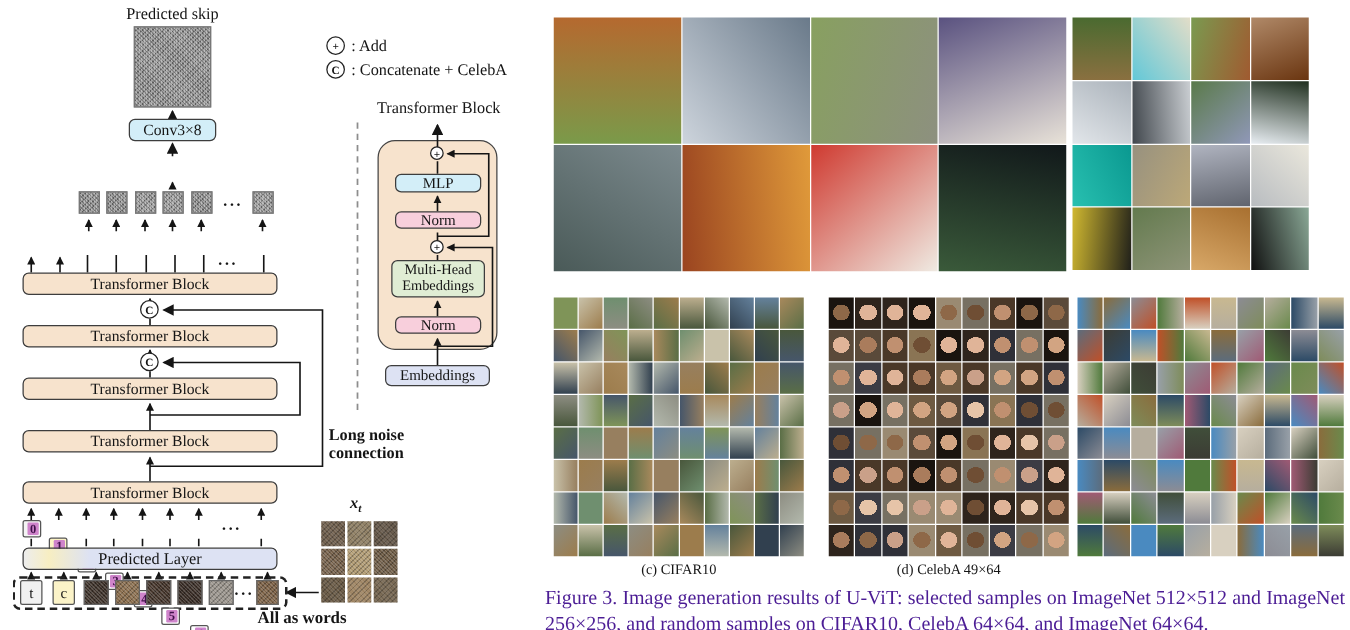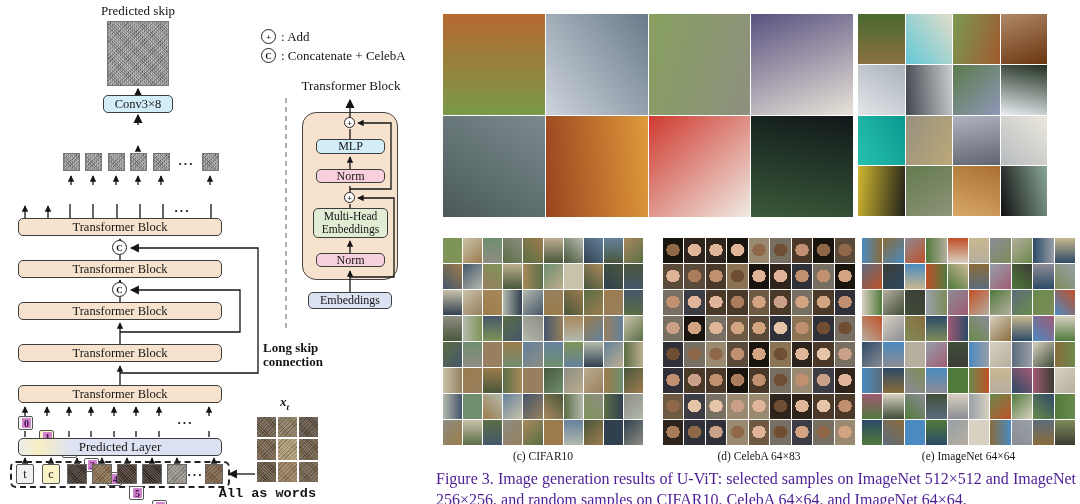--- a/index.html
+++ b/index.html
@@ -155,21 +155,21 @@
     <div class="abs dots" style="left:170px;top:203px;width:24px;">···</div>
 
     <div class="abs box peach" style="left:18px;top:218px;width:204px;height:18px;">Transformer Block</div>
     <div class="abs node cnode" style="left:112px;top:240px;">C</div>
     <div class="abs box peach" style="left:18px;top:260px;width:204px;height:18px;">Transformer Block</div>
     <div class="abs node cnode" style="left:112px;top:282px;">C</div>
     <div class="abs box peach" style="left:18px;top:302px;width:204px;height:18px;">Transformer Block</div>
     <div class="abs box peach" style="left:18px;top:344px;width:204px;height:18px;">Transformer Block</div>
     <div class="abs box peach" style="left:18px;top:385px;width:204px;height:18px;">Transformer Block</div>
     <div class="abs lbl bold" style="left:263px;top:341px;">
-      <div>Long skip</div>
+      <div>Long noise</div>
       <div>connection</div>
     </div>
 
     <div class="abs tok" style="left:18px;top:416px;width:15px;height:14px;background:#f4f4f4;">
         <span class="chip">0</span>
       </div>
     <div class="abs tok" style="left:39px;top:416px;width:15px;height:14px;background:#fcf3c5;">
         <span class="chip">1</span>
       </div>
     <div class="abs tok" style="left:62px;top:416px;width:15px;height:14px;">
@@ -194,21 +194,21 @@
     <div class="abs dashed-box" style="left:10px;top:461px;width:220px;height:27px;"></div>
     <div class="abs itok" style="left:16px;top:464px;width:18px;height:20px;">t</div>
     <div class="abs itok" style="left:42px;top:464px;width:18px;height:20px;background:#fbf3c8;">c</div>
     <div class="abs noisy" style="left: 67px; top: 464px; width: 20px; height: 20px; background-color: rgb(63, 51, 43);"></div>
     <div class="abs noisy" style="left: 92px; top: 464px; width: 20px; height: 20px; background-color: rgb(138, 110, 78);"></div>
     <div class="abs noisy" style="left: 117px; top: 464px; width: 20px; height: 20px; background-color: rgb(70, 54, 44);"></div>
     <div class="abs noisy" style="left: 142px; top: 464px; width: 20px; height: 20px; background-color: rgb(59, 47, 40);"></div>
     <div class="abs noisy" style="left: 167px; top: 464px; width: 20px; height: 20px; background-color: rgb(154, 148, 140);"></div>
     <div class="abs dots" style="left:187px;top:467px;width:16px;">···</div>
     <div class="abs noisy" style="left: 205px; top: 464px; width: 18px; height: 20px; background-color: rgb(125, 98, 71);"></div>
-    <div class="abs lbl bold" style="left:206px;top:487px;width:110px;text-align:right;font-size:13.5px;font-family:Liberation Mono, monospace;">All as words</div>
+    <div class="abs lbl bold" style="left:206px;top:487px;width:110px;text-align:left;font-size:13.5px;">All as words</div>
 
     <div class="abs lbl bold" style="left:280px;top:395px;font-style:italic;"><span>x</span><sub style="font-size:9px;">t</sub></div>
     <div class="abs xt-grid" style="left:257px;top:417px;width:61px;height:65px;">
       <div class="noisy" style="border: none; background-color: rgb(107, 90, 72);"></div>
       <div class="noisy" style="border: none; background-color: rgb(138, 122, 94);"></div>
       <div class="noisy" style="border: none; background-color: rgb(95, 81, 66);"></div>
       <div class="noisy" style="border: none; background-color: rgb(117, 96, 74);"></div>
       <div class="noisy" style="border: none; background-color: rgb(176, 154, 114);"></div>
       <div class="noisy" style="border: none; background-color: rgb(110, 92, 70);"></div>
       <div class="noisy" style="border: none; background-color: rgb(100, 84, 63);"></div>
@@ -503,18 +503,17 @@
         <div class="cell" style="background-image: linear-gradient(45deg, rgb(74, 138, 192), rgb(74, 138, 192));"></div>
         <div class="cell" style="background-image: linear-gradient(rgb(80, 122, 60), rgb(44, 74, 102));"></div>
         <div class="cell" style="background-image: linear-gradient(315deg, rgb(182, 174, 158), rgb(152, 160, 168));"></div>
         <div class="cell" style="background-image: linear-gradient(315deg, rgb(216, 208, 192), rgb(216, 208, 192));"></div>
         <div class="cell" style="background-image: linear-gradient(90deg, rgb(138, 108, 60), rgb(74, 138, 192));"></div>
         <div class="cell" style="background-image: linear-gradient(225deg, rgb(152, 160, 168), rgb(140, 140, 148));"></div>
         <div class="cell" style="background-image: linear-gradient(0deg, rgb(138, 108, 60), rgb(92, 108, 124));"></div>
         <div class="cell" style="background-image: linear-gradient(0deg, rgb(60, 60, 52), rgb(126, 140, 90));"></div>
       </div>
     <div class="abs plabel" style="left:9px;top:450px;width:200px;">(c) CIFAR10</div>
-    <div class="abs plabel" style="left:229px;top:450px;width:192px;">(d) CelebA 64×83</div>
-    <div class="abs plabel" style="left:428px;top:450px;width:213px;">(e) ImageNet 64×64</div>
+    <div class="abs plabel" style="left:229px;top:450px;width:192px;">(d) CelebA 49×64</div>
 
     <div class="abs caption" style="left:2px;top:468px;width:640px;">Figure 3. Image generation results of U-ViT: selected samples on ImageNet 512×512 and ImageNet 256×256, and random samples on CIFAR10, CelebA 64×64, and ImageNet 64×64.</div>
   </div>
 </div>
 
 </body></html>

